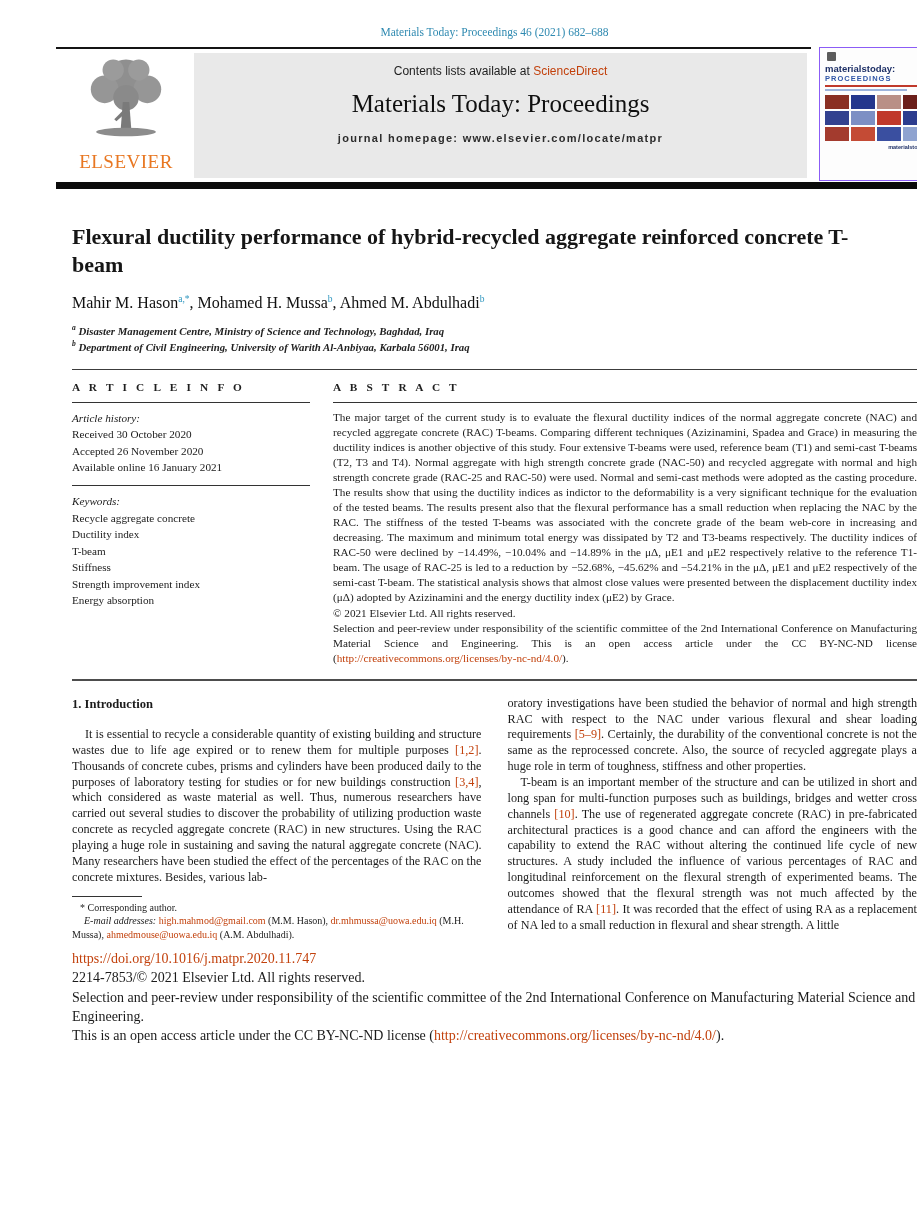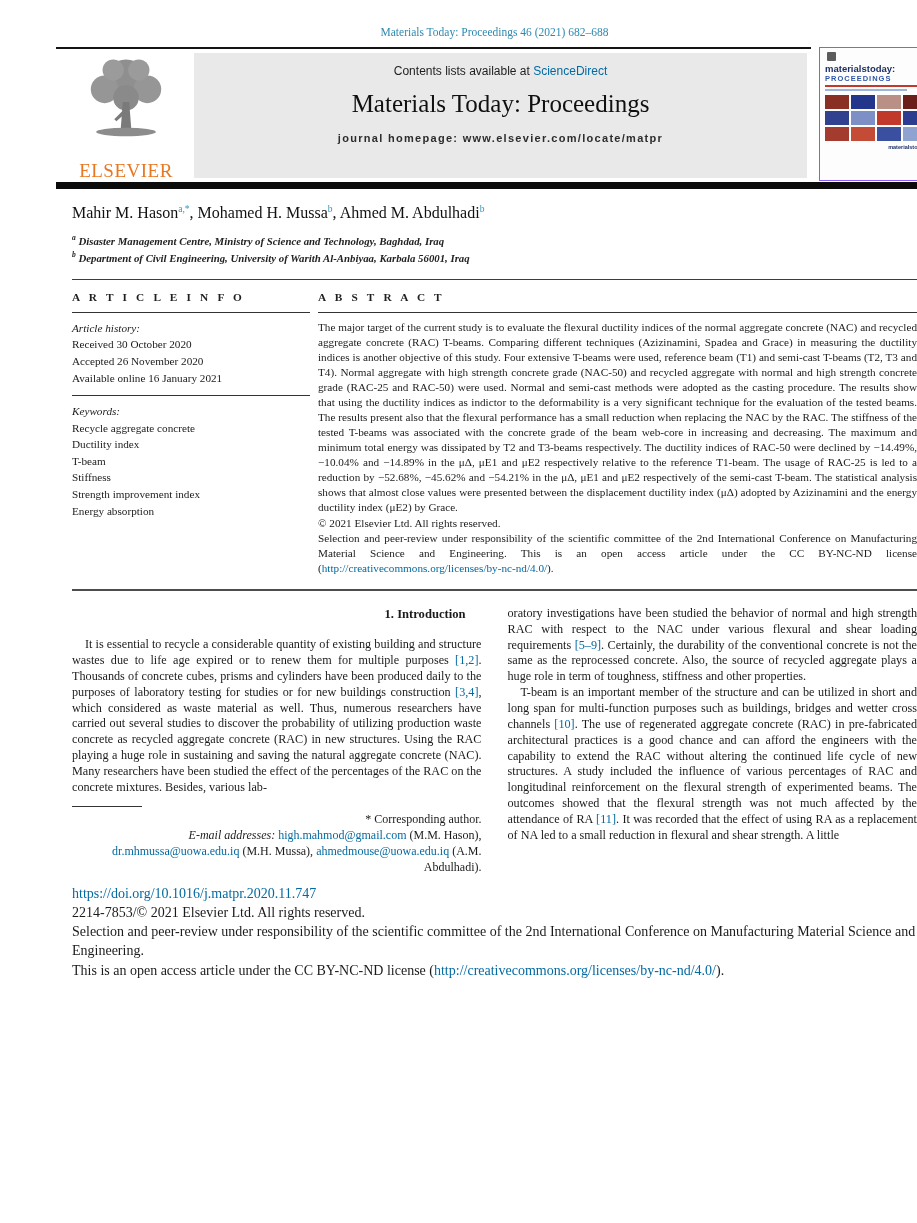--- a/index.html
+++ b/index.html
@@ -1,34 +1,34 @@
 <!DOCTYPE html>
 <html><head>
 <meta charset="utf-8">
 <style>
   html,body { margin:0; padding:0; background:#ffffff; }
   .page {
     position:relative; width:917px; height:1223px; margin:0 auto;
     background:#ffffff; overflow:hidden;
     font-family:"Liberation Serif", serif; color:#1b1b1b;padding-left:36px;
   }
-  .tl { color:#0369a1; text-decoration:none; cursor:pointer; }
+  .tl { color:#c2410c; text-decoration:none; cursor:pointer; }
 
   
   .citation { padding-top:26px; text-align:center; font-size:11.5px; color:#2e89b0; }
 
   
   .masthead { position:relative; margin:9px 20px 0; height:142px; }
   .mh-top-rule { position:absolute; top:0; left:0; right:122px; height:2px; background:#141414; }
   .banner { position:absolute; top:6px; left:138px; right:126px; bottom:11px; background:#e9e9e9; text-align:center; }
   .contents-line { margin-top:11px; font-family:"Liberation Sans", sans-serif; font-size:12px; color:#1e1e1e; }
   .jtitle { margin-top:12px; font-size:25px; color:#101010; }
   .homepage { margin-top:14px; font-family:"Liberation Sans", sans-serif; font-weight:bold; font-size:11px; letter-spacing:1.3px; color:#2c2c2c; }
   .elsevier { position:absolute; left:8px; top:8px; width:124px; text-align:center; }
-  .els-word { font-size:19px; color:#e87722; letter-spacing:0.5px; line-height:1; margin-top:10px;text-align:center; }
+  .els-word { font-size:19px; color:#e87722; letter-spacing:0.5px; line-height:1; margin-top:1px;text-align:center; }
   .cover { position:absolute; right:0; top:0; width:114px; height:134px; box-sizing:border-box;
            background:#fdfdfd; border:1px solid #8b5cf6; padding:4px 5px;
            font-family:"Liberation Sans", sans-serif; }
   .cover-mark { width:9px; height:9px; background:#5c5c5c; border-radius:1px; margin:0 0 3px 2px; }
   .cover-t1 { color:#1d2f66; font-weight:bold; font-size:9.5px; line-height:1; }
   .cover-t2 { color:#3056a8; font-weight:bold; font-size:7.5px; letter-spacing:1px; line-height:1.2; }
   .cover-redline { height:2px; background:#c0392b; margin-top:2px; }
   .cover-subline { height:2px; background:#9db4dd; margin-top:2px; width:80%; }
   .cover-grid { display:grid; grid-template-columns:repeat(4,1fr); gap:2px; margin-top:4px; }
   .cover-grid div { height:14px; }
@@ -38,40 +38,40 @@
   
   .content { margin:0 36px; }
   .title { margin:34px 0 0; font-size:22px; font-weight:600; line-height:1.27; color:#161616; max-width:790px; }
   .authors { margin-top:15px; font-size:16px; color:#111; }
   .authors sup { font-size:9.5px; color:#2e96bf; }
   .affils { margin-top:11px; font-style:italic; font-size:10.8px; line-height:1.45; color:#222;font-weight:bold; }
   .affils sup { font-size:7.5px; }
   .rule1 { border:none; border-top:1.5px solid #3c3c3c; margin:13px 0 0; }
 
   
-  .ia-grid { display:grid; grid-template-columns:238px 1fr; column-gap:8px; margin-top:11px; }
+  .ia-grid { display:grid; grid-template-columns:238px 1fr; column-gap:23px; margin-top:11px; }
   .blk-heading { font-size:11.3px; font-weight:bold; letter-spacing:3.2px; color:#1f1f1f; }
   .sub-rule { border:none; border-top:1px solid #333; margin:9px 0 7px; }
   .info-text { font-size:11.2px; line-height:1.48; }
   .info-label { font-style:italic; }
   .abs-body { font-size:11.2px; line-height:1.34; text-align:justify; }
   .abs-copy { font-size:11.2px; line-height:1.34; margin-top:1px; }
   .abs-sel { font-size:11.2px; line-height:1.34; text-align:justify; }
 
   .rule2 { border:none; border-top:2.5px solid #4d4d4d; margin:13px 0 0; }
 
   
   .cols { display:grid; grid-template-columns:1fr 1fr; column-gap:26px; margin-top:15px;
           font-size:12.2px; line-height:1.3; text-align:justify; }
-  .sec { font-size:12.6px; font-weight:bold; margin:0 16px 15px; text-align:right; }
+  .sec { font-size:12.6px; font-weight:bold; margin:0 0 15px; text-align:left; }
   .par { margin:0; }
   .indent { text-indent:13px; }
 
   
-  .footnote { margin-top:10px; font-size:12px; line-height:1.35; text-align:right; }
+  .footnote { margin-top:10px; font-size:10px; line-height:1.35; text-align:left; }
   .fn-rule { width:70px; border:none; border-top:1px solid #333; margin:0 0 4px; }
   .fn-corr { padding-left:8px; }
   .fn-emails { text-indent:12px; }
   .fn-label { font-style:italic; }
 
   
   .pfooter { margin:8px 36px 0; font-size:14px; line-height:1.38;font-family:Liberation Serif, serif; }
 </style>
 </head>
 <body>
@@ -127,20 +127,21 @@
           <div style="background:#8fa3d0"></div>
       </div>
       <div class="cover-foot">materialstoday</div>
     </div>
 
     <div class="mh-bottom-rule"></div>
   </div>
 
   <div class="content">
 
+    <h1 class="title">Flexural ductility performance of hybrid-recycled aggregate reinforced concrete T-beam</h1>
 
     <div class="authors">
       <span>Mahir M. Hason</span><sup>a,*</sup><span>, </span><span>Mohamed H. Mussa</span><sup>b</sup><span>, </span><span>Ahmed M. Abdulhadi</span><sup>b</sup>
     </div>
 
     <div class="affils">
       <div><sup>a</sup> <span>Disaster Management Centre, Ministry of Science and Technology, Baghdad, Iraq</span></div>
       <div><sup>b</sup> <span>Department of Civil Engineering, University of Warith Al-Anbiyaa, Karbala 56001, Iraq</span></div>
     </div>
 

